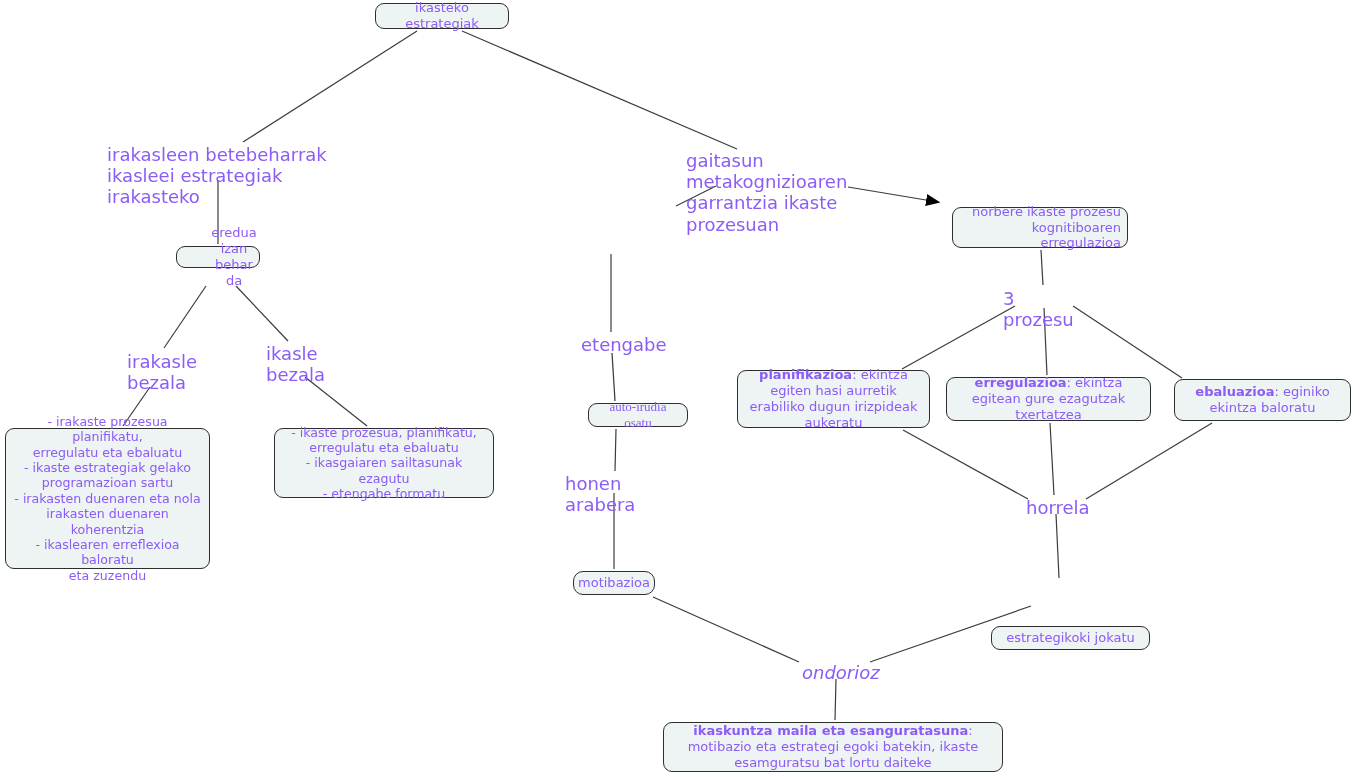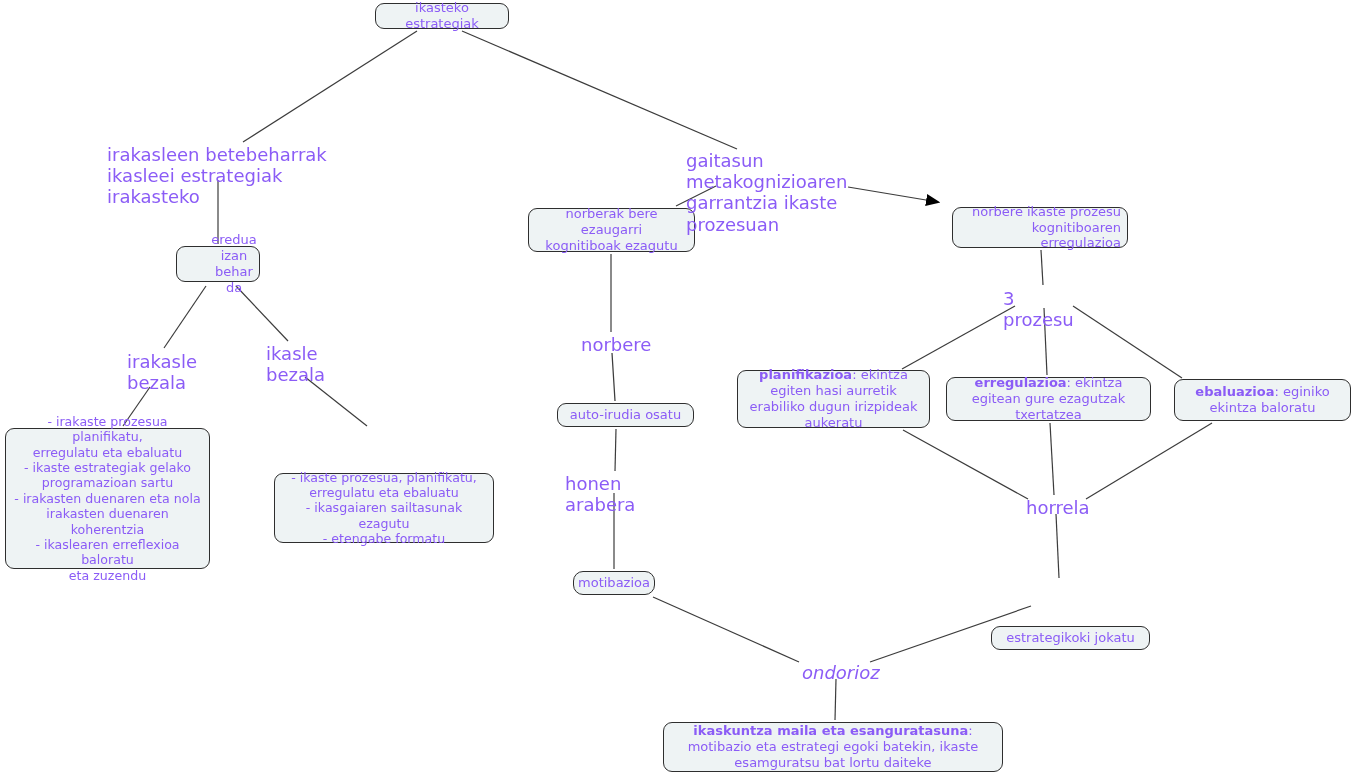--- a/index.html
+++ b/index.html
@@ -67,41 +67,39 @@
     <line x1="903" y1="430" x2="1028" y2="499"></line>
     <line x1="1050" y1="423" x2="1054" y2="495"></line>
     <line x1="1212" y1="423" x2="1086" y2="499"></line>
     <line x1="1056" y1="514" x2="1059" y2="578"></line>
     <line x1="1031" y1="606" x2="870" y2="662"></line>
     <line x1="836" y1="679" x2="835" y2="720"></line>
   </svg>
 
   <div class="node" style="left:375px;top:3px;width:134px;height:26px;">ikasteko estrategiak</div>
 
-  <div class="node" style="left:176px;top:246px;width:84px;height:36px;padding-left:38px;">eredua izan
+  <div class="node" style="left:176px;top:246px;width:84px;height:22px;padding-left:38px;">eredua izan
 behar da</div>
 
   <div class="node small" style="left:5px;top:428px;width:205px;height:141px;">- irakaste prozesua planifikatu,
 erregulatu eta ebaluatu
 - ikaste estrategiak gelako
 programazioan sartu
 - irakasten duenaren eta nola
 irakasten duenaren koherentzia
 - ikaslearen erreflexioa baloratu
 eta zuzendu</div>
 
-  <div class="node small" style="left:274px;top:428px;width:220px;height:70px;margin-top:45px;">- ikaste prozesua, planifikatu,
+  <div class="node small" style="left:274px;top:428px;width:220px;height:70px;">- ikaste prozesua, planifikatu,
 erregulatu eta ebaluatu
 - ikasgaiaren sailtasunak ezagutu
 - etengabe formatu</div>
 
-  <div class="node" style="left:528px;top:208px;width:167px;height:44px;">norberak bere ezaugarri
-kognitiboak ezagutu</div>
 
-  <div class="node" style="left:557px;top:403px;width:137px;height:24px;">auto-irudia osatu</div>
+  <div class="node" style="left:588px;top:403px;width:100px;height:24px;font-family:Liberation Serif, serif;">auto-irudia osatu</div>
 
   <div class="node" style="left:573px;top:571px;width:82px;height:24px;border-radius:10px;">motibazioa</div>
 
   <div class="node" style="left:952px;top:207px;width:176px;height:41px;text-align:right;">norbere ikaste prozesu
 kognitiboaren erregulazioa</div>
 
   <div class="node" style="left:737px;top:370px;width:193px;height:58px;">
     <span class="rest"><span class="b">planifikazioa</span><span>: ekintza egiten hasi aurretik erabiliko dugun irizpideak aukeratu</span></span>
   </div>
 
@@ -124,21 +122,21 @@
 
   <div class="lbl" style="left:686px;top:150px;width:190px;">gaitasun metakognizioaren
 garrantzia ikaste prozesuan</div>
 
   <div class="lbl" style="left:127px;top:351px;width:60px;">irakasle
 bezala</div>
 
   <div class="lbl" style="left:266px;top:343px;width:60px;">ikasle
 bezala</div>
 
-  <div class="lbl" style="left:581px;top:334px;width:60px;">norbere</div>
+  <div class="lbl" style="left:581px;top:334px;width:60px;">etengabe</div>
 
   <div class="lbl" style="left:565px;top:473px;width:100px;">honen arabera</div>
 
   <div class="lbl" style="left:1003px;top:288px;width:80px;">3 prozesu</div>
 
   <div class="lbl" style="left:1026px;top:497px;width:60px;">horrela</div>
 
   <div class="lbl" style="left:802px;top:662px;width:72px;font-style:italic;">ondorioz</div>
 
 </div>

